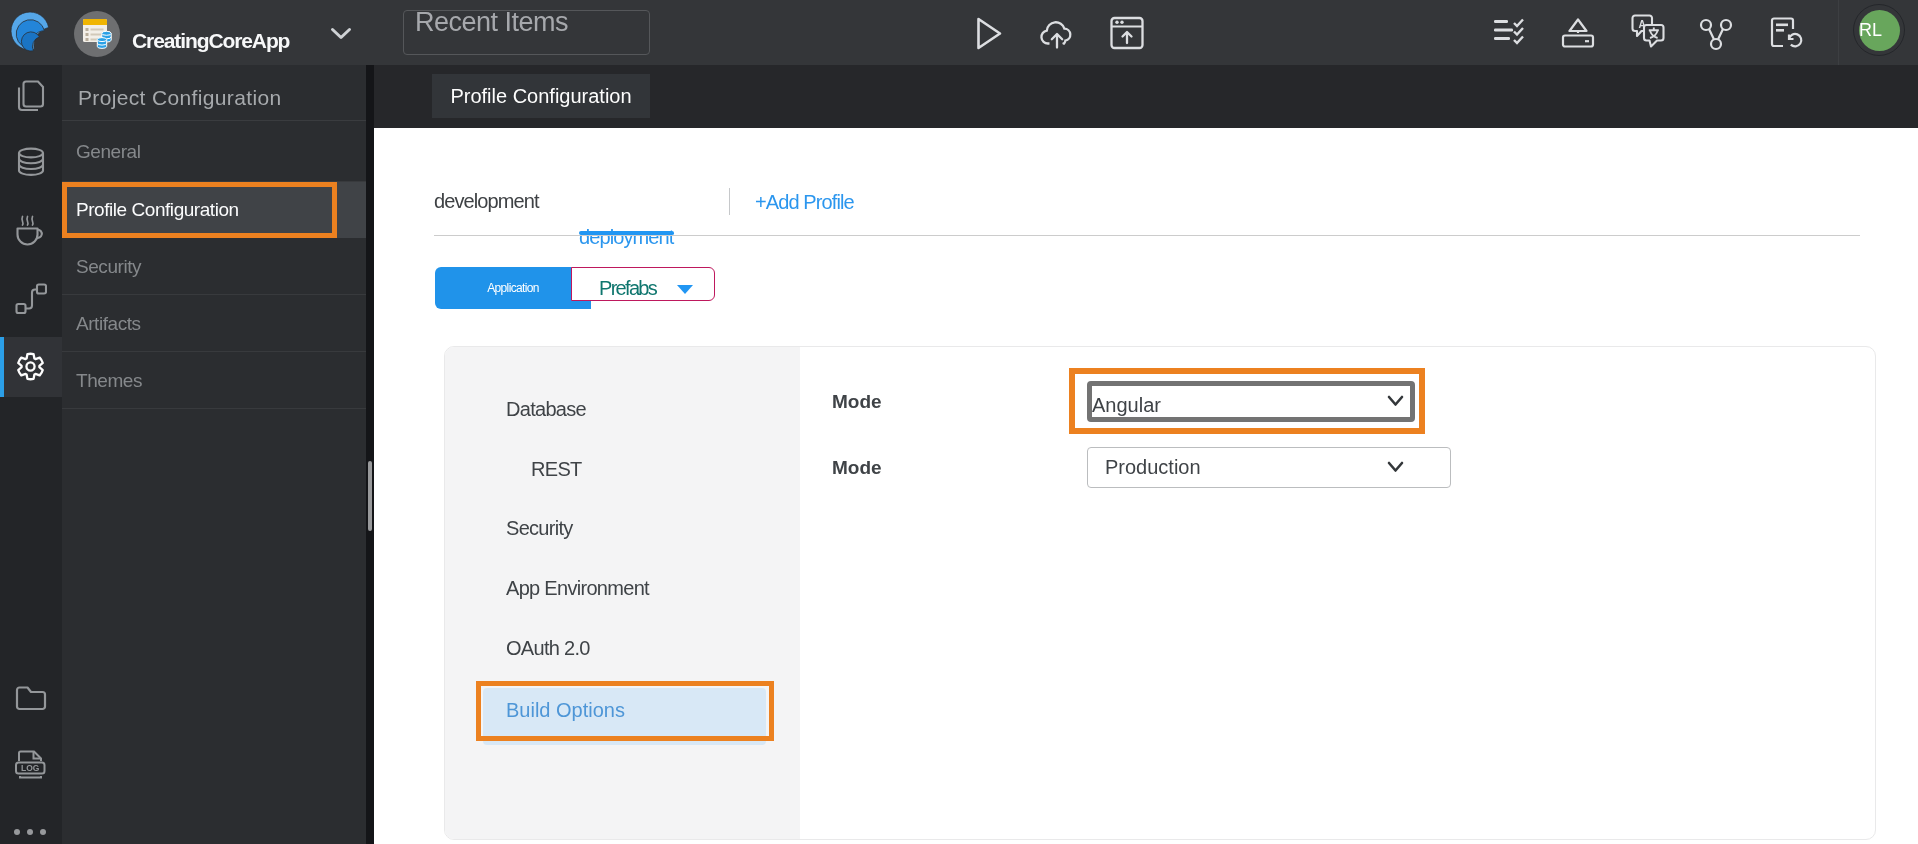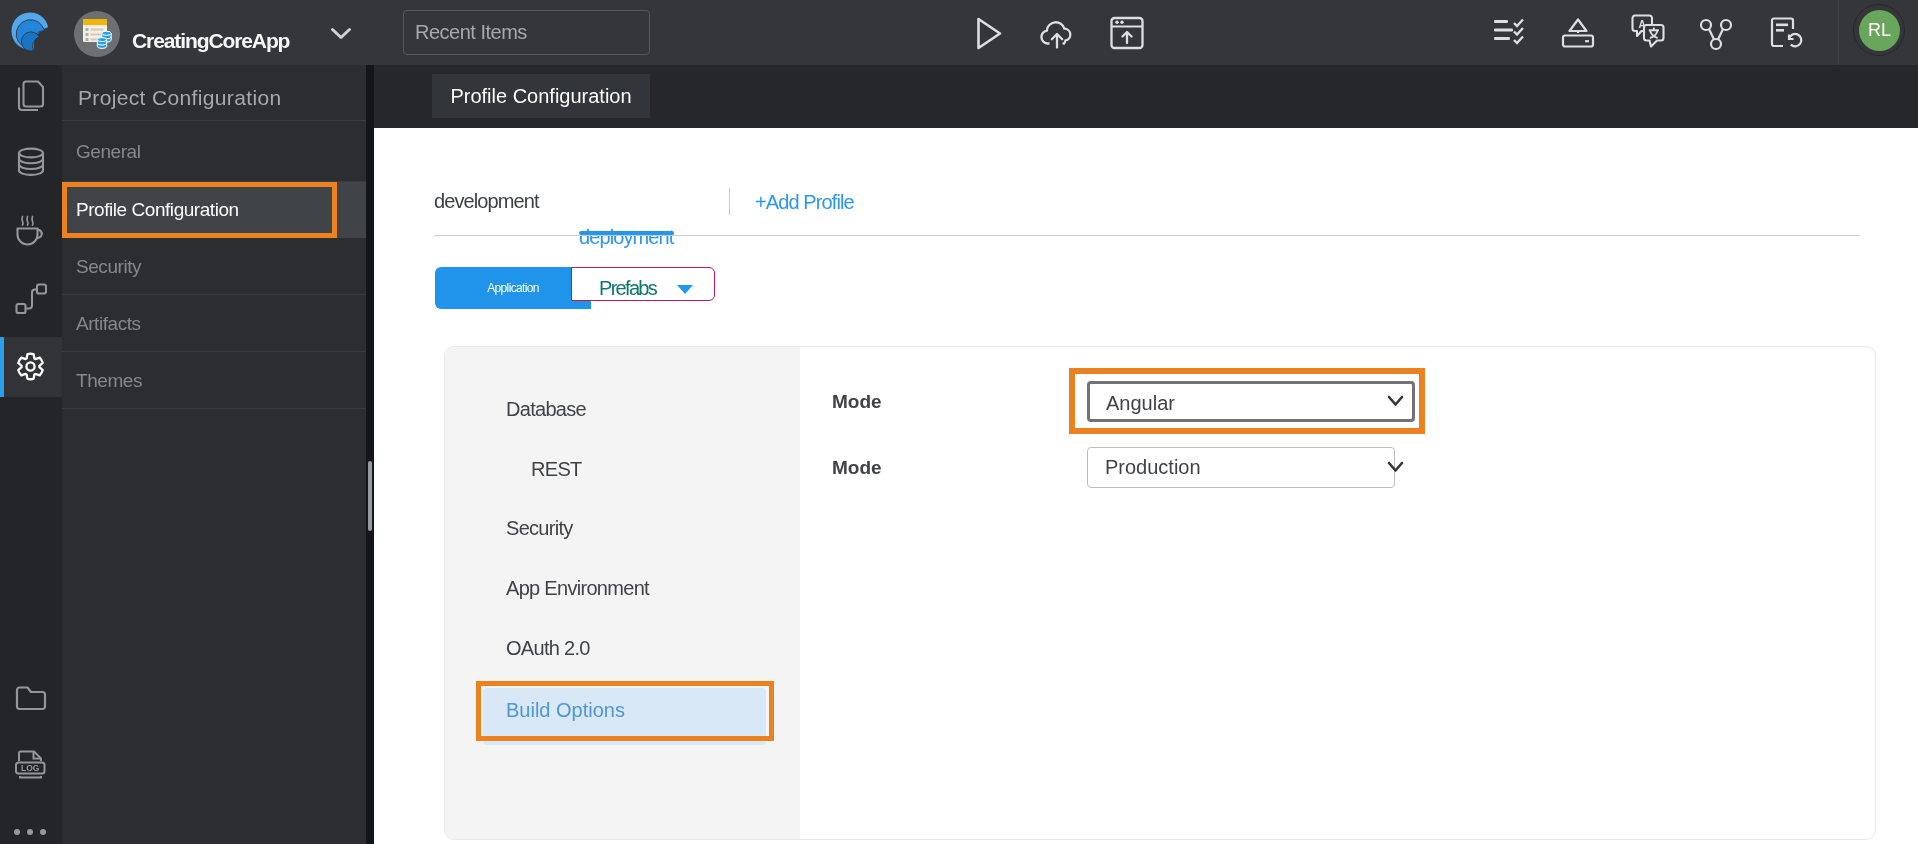--- a/index.html
+++ b/index.html
@@ -40,21 +40,21 @@
   </g>
 </svg>
 
 <div class="abs" style="left:132px;top:8px;height:65px;line-height:65px;font-size:21px;font-weight:700;color:#f7f8f9;letter-spacing:-1.1px;">CreatingCoreApp</div>
 
 <svg class="abs" style="left:330px;top:27px;" width="22" height="14" viewBox="0 0 22 14">
   <path d="M2.5 2.5 L11 10.5 L19.5 2.5" fill="none" stroke="#cfd2d5" stroke-width="3" stroke-linecap="round" stroke-linejoin="round"></path>
 </svg>
 
 <div class="abs" style="left:403px;top:10px;width:247px;height:45px;border:1px solid #55575a;border-radius:4px;"></div>
-<div class="abs" style="left:415px;top:10px;height:51px;line-height:45px;font-size:20px;color:#a6a8ac;letter-spacing:-0.5px;">Recent Items</div>
+<div class="abs" style="left:415px;top:0;height:51px;line-height:45px;font-size:27px;color:#a6a8ac;letter-spacing:-0.5px;">Recent Items</div>
 
 <svg class="abs" style="left:976px;top:16px;" width="28" height="36" viewBox="0 0 28 36">
   <path d="M2.5 3 L24 17.5 L2.5 32 Z" fill="none" stroke="#dcdee1" stroke-width="2.6" stroke-linejoin="round"></path>
 </svg>
 
 <svg class="abs" style="left:1040px;top:17px;" width="34" height="32" viewBox="0 0 34 32">
   <path d="M9.5 26.5 h-1.5 a6.5 6.5 0 0 1 -1.2 -12.9 a9 9 0 0 1 17.6 -1.9 a6 6 0 0 1 1 11.9 a6 6 0 0 1 -1.3 2.9 h-0.6" fill="none" stroke="#dcdee1" stroke-width="2.3" stroke-linecap="round"></path>
   <path d="M9.5 26.5 h4" stroke="#343639" stroke-width="3"></path>
   <path d="M17 30.5 V17.5 M11.8 22.3 L17 17 L22.2 22.3" fill="none" stroke="#dcdee1" stroke-width="2.3" stroke-linecap="round" stroke-linejoin="round"></path>
 </svg>
@@ -105,21 +105,21 @@
   <path d="M3 27 V3.5 A2 2 0 0 1 5 1.5 H22 a2 2 0 0 1 2 2 V12" fill="none" stroke="#dcdee1" stroke-width="2.2"></path>
   <path d="M3 27 a2 2 0 0 0 2 2 h9" fill="none" stroke="#dcdee1" stroke-width="2.2"></path>
   <rect x="7" y="6.5" width="12" height="2.6" fill="#dcdee1"></rect>
   <rect x="7" y="12" width="8" height="2.6" fill="#dcdee1"></rect>
   <path d="M20 22 a6.2 6.2 0 1 1 1.8 5.6" fill="none" stroke="#dcdee1" stroke-width="2.2"></path>
   <path d="M20 17.5 V22 h4.5" fill="none" stroke="#dcdee1" stroke-width="2.2"></path>
 </svg>
 
 <div class="abs" style="left:1838px;top:0;width:1px;height:65px;background:#3d3f42;"></div>
 <div class="abs" style="left:1853px;top:4px;width:52px;height:52px;border-radius:50%;border:1.5px solid #24262a;"></div>
-<div class="abs" style="left:1859px;top:10px;width:41px;height:41px;border-radius:50%;background:#68a65c;text-align:center;line-height:41px;font-size:18px;color:#fff;">RL</div>
+<div class="abs" style="left:1859px;top:10px;width:41px;height:41px;border-radius:50%;background:#68a65c;line-height:41px;font-size:18px;color:#fff;">RL</div>
 
 <div class="abs" style="left:0;top:65px;width:62px;height:779px;background:#232528;"></div>
 
 <svg class="abs" style="left:16px;top:79px;" width="29" height="33" viewBox="0 0 29 33">
   <path d="M10 2.5 h12 l5 5.5 v17 a2.5 2.5 0 0 1 -2.5 2.5 h-14.5 a2.5 2.5 0 0 1 -2.5 -2.5 v-20 a2.5 2.5 0 0 1 2.5 -2.5 Z" fill="none" stroke="#94979a" stroke-width="2.1"></path>
   <path d="M3 8.5 V28 a3 3 0 0 0 3 3 H22" fill="none" stroke="#94979a" stroke-width="2.1"></path>
 </svg>
 
 <svg class="abs" style="left:17px;top:147px;" width="28" height="30" viewBox="0 0 28 30">
   <ellipse cx="14" cy="6" rx="12" ry="4.4" fill="none" stroke="#94979a" stroke-width="2.1"></ellipse>
@@ -191,25 +191,25 @@
 <div class="abs" style="left:445px;top:347px;width:355px;height:492px;background:#f4f4f5;border-radius:9px 0 0 9px;"></div>
 
 <div class="abs" style="left:506px;top:398px;font-size:20px;letter-spacing:-0.7px;color:#3f4347;">Database</div>
 <div class="abs" style="left:531px;top:458px;font-size:20px;letter-spacing:-0.7px;color:#3f4347;">REST</div>
 <div class="abs" style="left:506px;top:517px;font-size:20px;letter-spacing:-0.7px;color:#3f4347;">Security</div>
 <div class="abs" style="left:506px;top:577px;font-size:20px;letter-spacing:-0.7px;color:#3f4347;">App Environment</div>
 <div class="abs" style="left:506px;top:637px;font-size:20px;letter-spacing:-0.7px;color:#3f4347;">OAuth 2.0</div>
 <div class="abs" style="left:483px;top:688px;width:283px;height:57px;background:#d8e8f6;border-radius:4px;line-height:45px;padding-left:23px;font-size:20px;color:#4e96d7;">Build Options</div>
 
 <div class="abs" style="left:832px;top:391px;font-size:19px;font-weight:700;color:#3f4347;">Mode</div>
-<div class="abs" style="left:1087px;top:381px;width:328px;height:41px;border:3px solid #737373;border-radius:4px;background:#fff;line-height:39px;padding-left:16px;font-size:20px;color:#3f4347;">Angular</div>
+<div class="abs" style="left:1087px;top:381px;width:328px;height:41px;border:5px solid #737373;border-radius:4px;background:#fff;line-height:39px;padding-left:0;font-size:20px;color:#3f4347;">Angular</div>
 <svg class="abs" style="left:1387px;top:395px;" width="17" height="12" viewBox="0 0 17 12">
   <path d="M2 2 L8.5 9.5 L15 2" fill="none" stroke="#33373a" stroke-width="2.6" stroke-linecap="round" stroke-linejoin="round"></path>
 </svg>
 <div class="abs" style="left:832px;top:457px;font-size:19px;font-weight:700;color:#3f4347;">Mode</div>
-<div class="abs" style="left:1087px;top:447px;width:308px;height:41px;border:1px solid #bbbdbf;border-radius:4px;background:#fff;line-height:39px;padding-left:17px;font-size:20px;color:#3f4347;">Production</div>
+<div class="abs" style="left:1087px;top:447px;width:364px;height:41px;border:1px solid #bbbdbf;border-radius:4px;background:#fff;line-height:39px;padding-left:17px;font-size:20px;color:#3f4347;">Production</div>
 <svg class="abs" style="left:1387px;top:461px;" width="17" height="12" viewBox="0 0 17 12">
   <path d="M2 2 L8.5 9.5 L15 2" fill="none" stroke="#33373a" stroke-width="2.6" stroke-linecap="round" stroke-linejoin="round"></path>
 </svg>
 
 <div class="abs" style="left:62px;top:182px;width:275px;height:56px;border:5px solid #ec8120;"></div>
 <div class="abs" style="left:476px;top:681px;width:298px;height:60px;border:5px solid #ec8120;"></div>
 <div class="abs" style="left:1069px;top:368px;width:356px;height:66px;border:6px solid #ec8120;"></div>
 
 </body></html>

